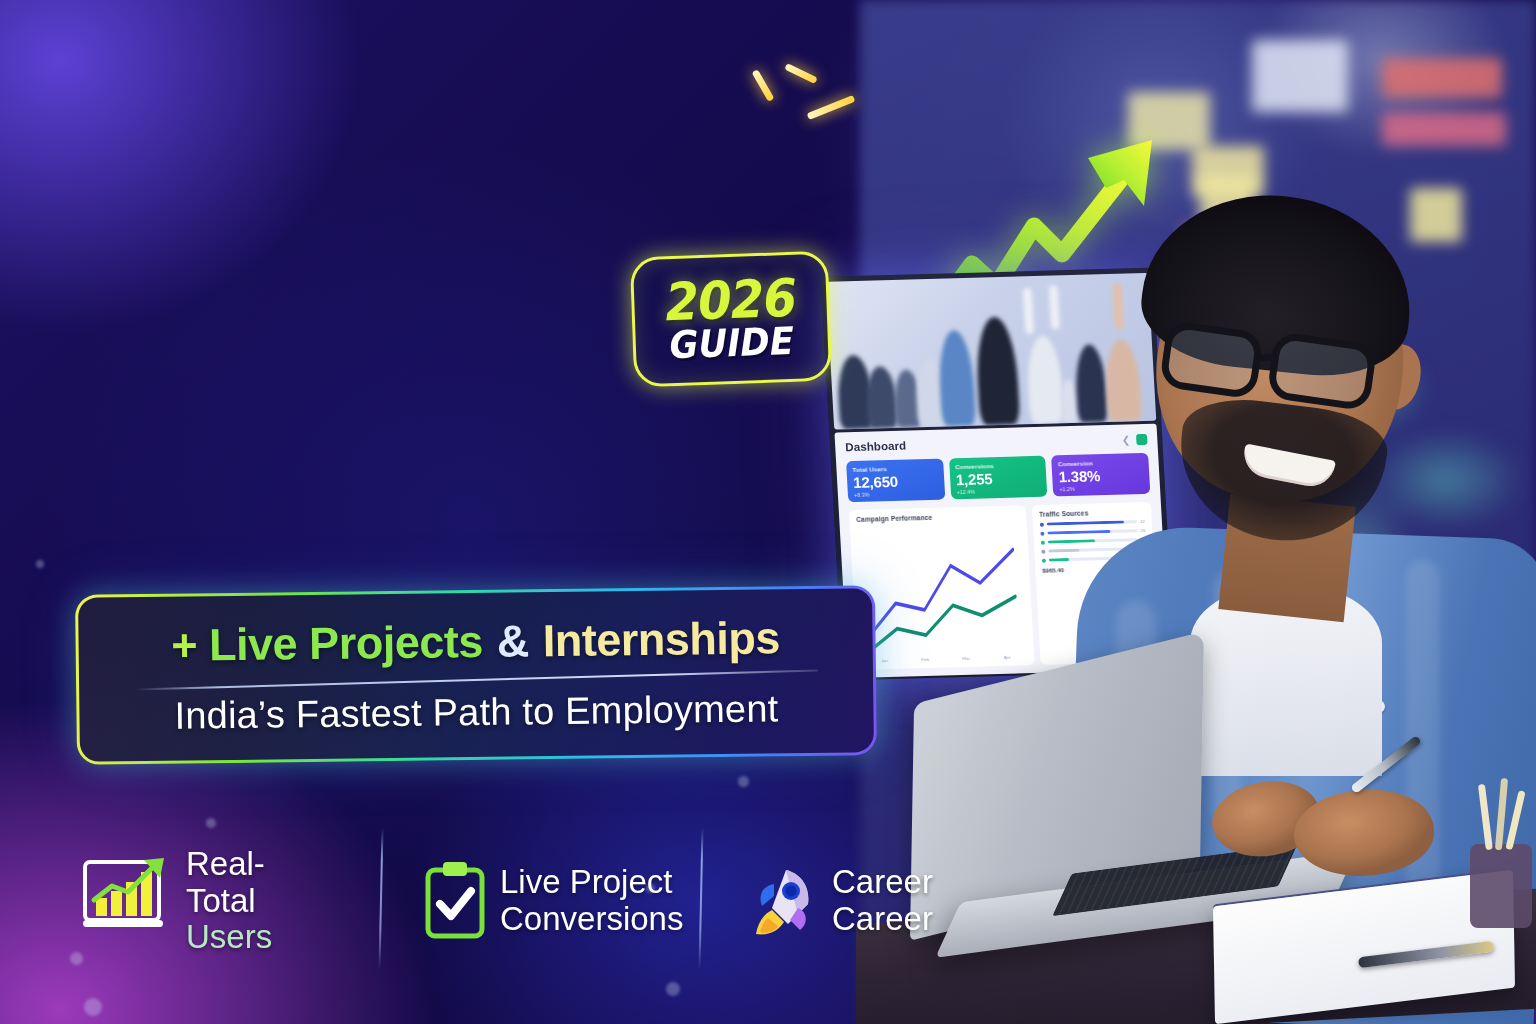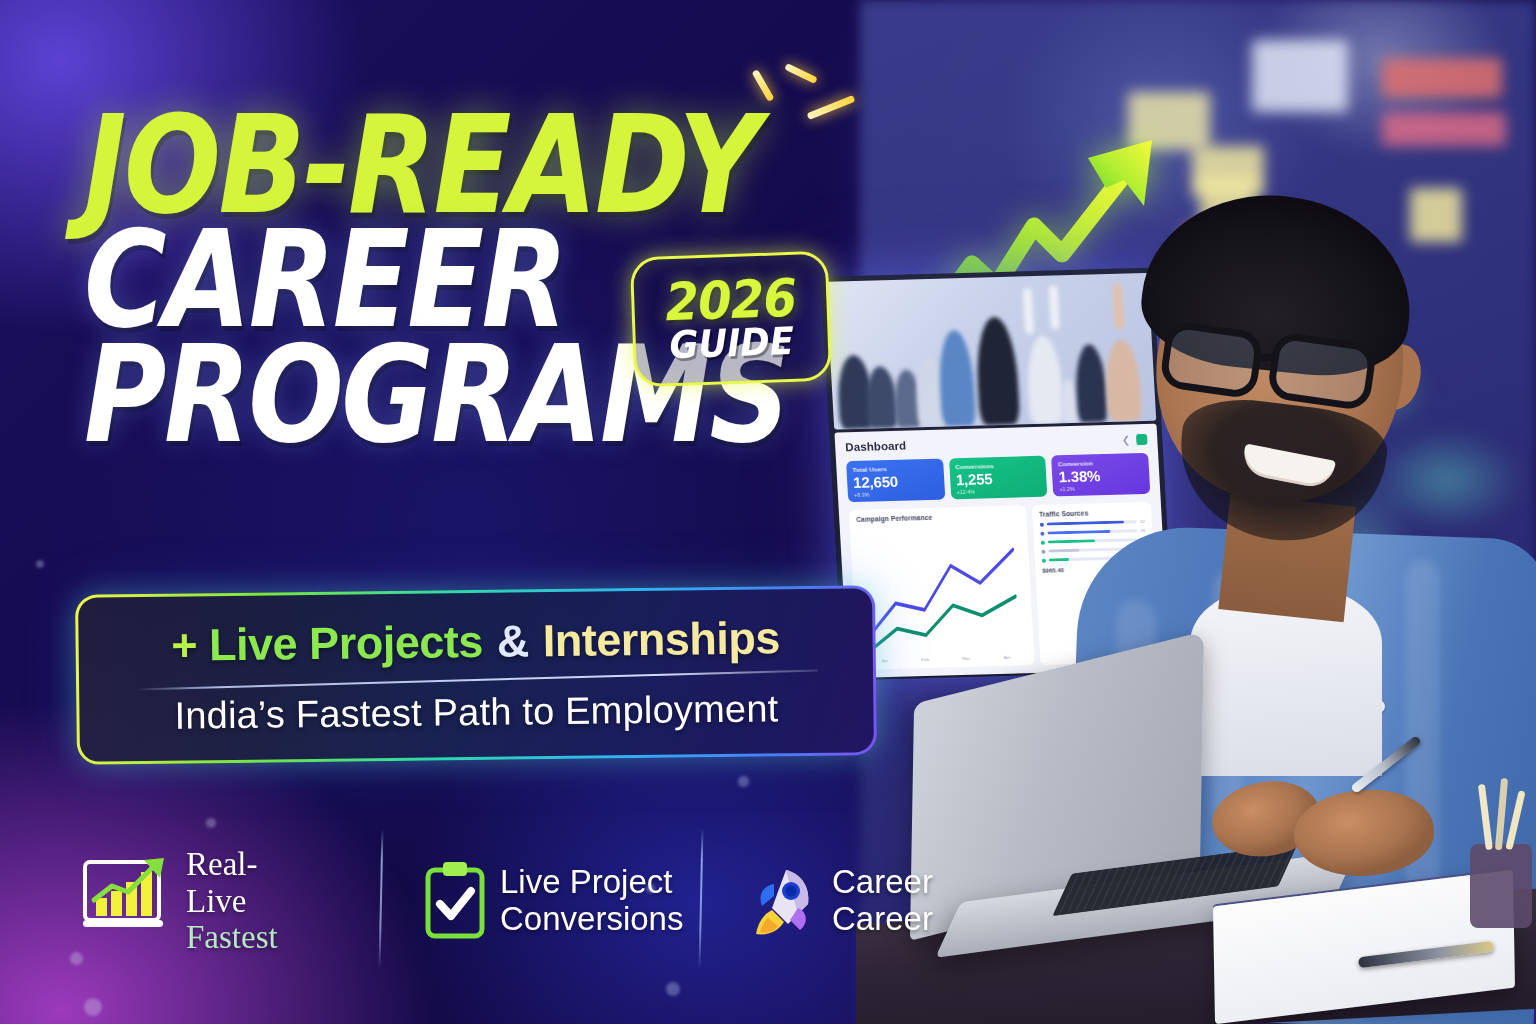--- a/index.html
+++ b/index.html
@@ -256,21 +256,21 @@
     transform:rotate(-.9deg);
   }
   .subline2 {
     font-size:38px; font-weight:400; color:#ffffff; white-space:nowrap; letter-spacing:.2px;
     text-shadow:0 2px 5px rgba(0,0,0,.45);
   }
 
   
   .features { position:absolute; left:80px; top:826px; width:860px; height:150px; display:flex; }
   .feat { display:flex; align-items:center; gap:14px; position:relative; }
-  .feat.f1 { width:300px;font-family:Liberation Serif, serif; }
+  .feat.f1 { width:300px; }
   .feat.f2 { width:320px; padding-left:44px; }
   .feat.f3 { width:240px; padding-left:44px; }
   .fdiv {
     position:absolute; left:0; top:2px; width:2px; height:142px;
     background:linear-gradient(180deg, rgba(160,195,255,0), rgba(175,205,255,.75) 22%, rgba(175,205,255,.65) 70%, rgba(160,195,255,0));
     transform:rotate(1.2deg);
   }
   .ficon { flex:0 0 auto; }
   .ftext { font-size:33px; line-height:1.12; font-weight:400; color:#ffffff;
            text-shadow:0 2px 4px rgba(0,0,0,.45); }
@@ -455,25 +455,20 @@
       <rect x="64" y="12" width="7" height="60" rx="3.5" fill="#efe6c2" transform="rotate(13 67 42)"></rect>
     </svg>
   </div>
 
   <div class="sparks">
     <div class="spark" style="left:2px;  top:30px; width:34px; transform:rotate(60deg);"></div>
     <div class="spark" style="left:40px; top:18px; width:34px; transform:rotate(26deg);"></div>
     <div class="spark" style="left:62px; top:52px; width:50px; transform:rotate(-22deg);"></div>
   </div>
 
-  <div class="headline">
-    <div class="hl hl1">JOB-READY</div>
-    <div class="hl hl2">CAREER</div>
-    <div class="hl hl3">PROGRAMS</div>
-  </div>
 
   <div class="badge">
     <div class="badge-year">2026</div>
     <div class="badge-word">GUIDE</div>
   </div>
 
   <div class="subwrap">
     <div class="subinner">
       <div class="subline1">
         <span class="plus">+</span>
@@ -494,22 +489,22 @@
         <rect x="3" y="62" width="80" height="7" rx="3.5" fill="#ffffff"></rect>
         <rect x="16" y="40" width="11" height="18" fill="#f2f03a"></rect>
         <rect x="31" y="33" width="11" height="25" fill="#f2f03a"></rect>
         <rect x="46" y="24" width="11" height="34" fill="#f2f03a"></rect>
         <rect x="61" y="14" width="11" height="44" fill="#f2f03a"></rect>
         <path d="M14,42 L32,28 L48,34 L76,6" fill="none" stroke="#86e03c" stroke-width="5" stroke-linecap="round" stroke-linejoin="round"></path>
         <path d="M64,2 L84,0 L80,20 Z" fill="#86e03c"></path>
       </svg>
       <div class="ftext">
         <span>Real-</span><br>
-        <span>Live</span><br>
-        <span class="pale">Fastest</span>
+        <span>Total</span><br>
+        <span class="pale">Users</span>
       </div>
     </div>
 
     <div class="feat f2">
       <div class="fdiv"></div>
       <svg class="ficon" width="62" height="82" viewBox="0 0 62 82">
         <rect x="4" y="10" width="54" height="66" rx="7" fill="none" stroke="#7ae03a" stroke-width="5"></rect>
         <rect x="19" y="2" width="24" height="14" rx="4" fill="#9ff04f"></rect>
         <path d="M16,44 L27,56 L47,31" fill="none" stroke="#ffffff" stroke-width="8" stroke-linecap="round" stroke-linejoin="round"></path>
       </svg>

